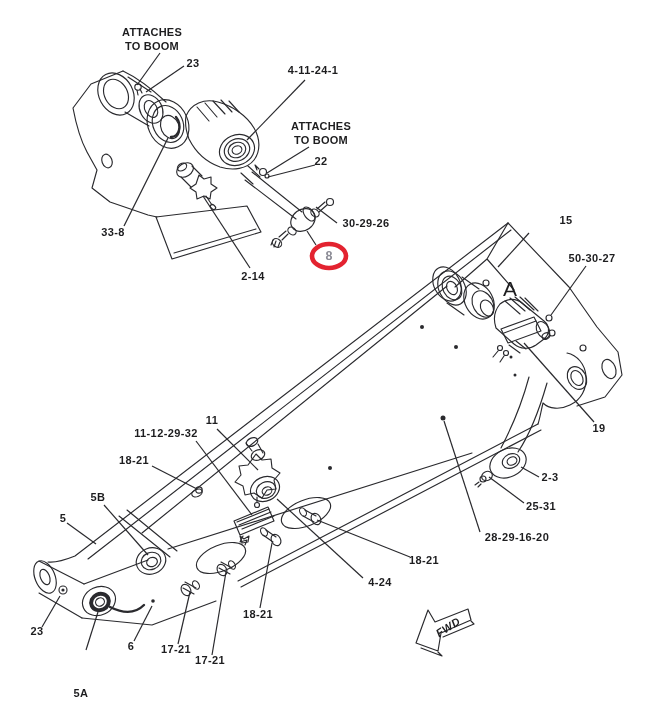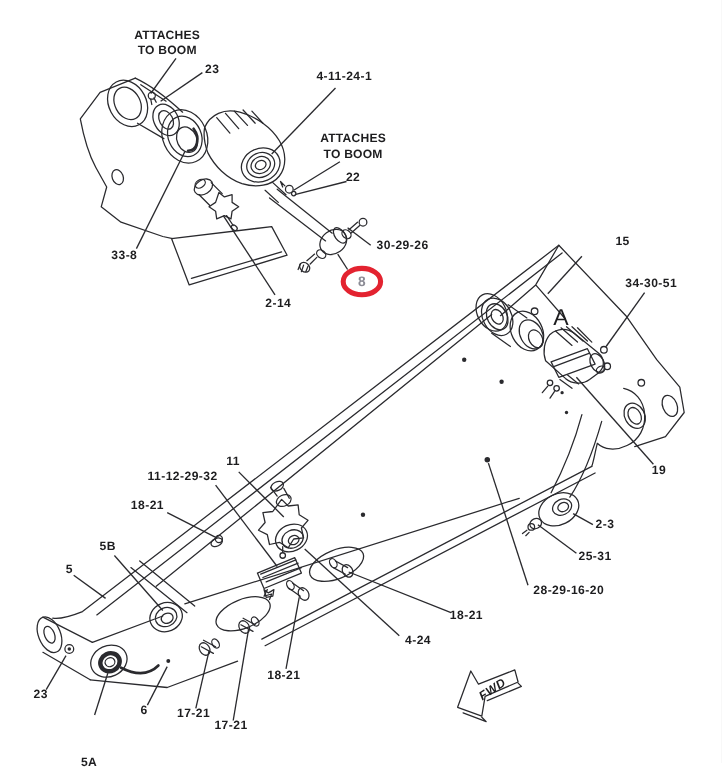--- a/index.html
+++ b/index.html
@@ -252,21 +252,21 @@
 TO BOOM</div>
       <div class="callout note" style="left: 321px; top: 134px;">ATTACHES
 TO BOOM</div>
       <div class="callout" style="left: 193px; top: 64px;">23</div>
       <div class="callout" style="left: 313px; top: 71px;">4-11-24-1</div>
       <div class="callout" style="left: 321px; top: 162px;">22</div>
       <div class="callout" style="left: 366px; top: 224px;">30-29-26</div>
       <div class="callout" style="left: 113px; top: 233px;">33-8</div>
       <div class="callout" style="left: 253px; top: 277px;">2-14</div>
       <div class="callout" style="left: 534px; top: 221px; margin-left: 32px;">15</div>
-      <div class="callout" style="left: 592px; top: 259px;">34-30-51</div>
+      <div class="callout" style="left: 592px; top: 259px;">50-30-27</div>
       <div class="callout" style="left: 599px; top: 429px;">19</div>
       <div class="callout" style="left: 550px; top: 478px;">2-3</div>
       <div class="callout" style="left: 541px; top: 507px;">25-31</div>
       <div class="callout" style="left: 517px; top: 538px;">28-29-16-20</div>
       <div class="callout" style="left: 212px; top: 421px;">11</div>
       <div class="callout" style="left: 166px; top: 434px;">11-12-29-32</div>
       <div class="callout" style="left: 134px; top: 461px;">18-21</div>
       <div class="callout" style="left: 98px; top: 498px;">5B</div>
       <div class="callout" style="left: 63px; top: 519px;">5</div>
       <div class="callout" style="left: 424px; top: 561px;">18-21</div>

